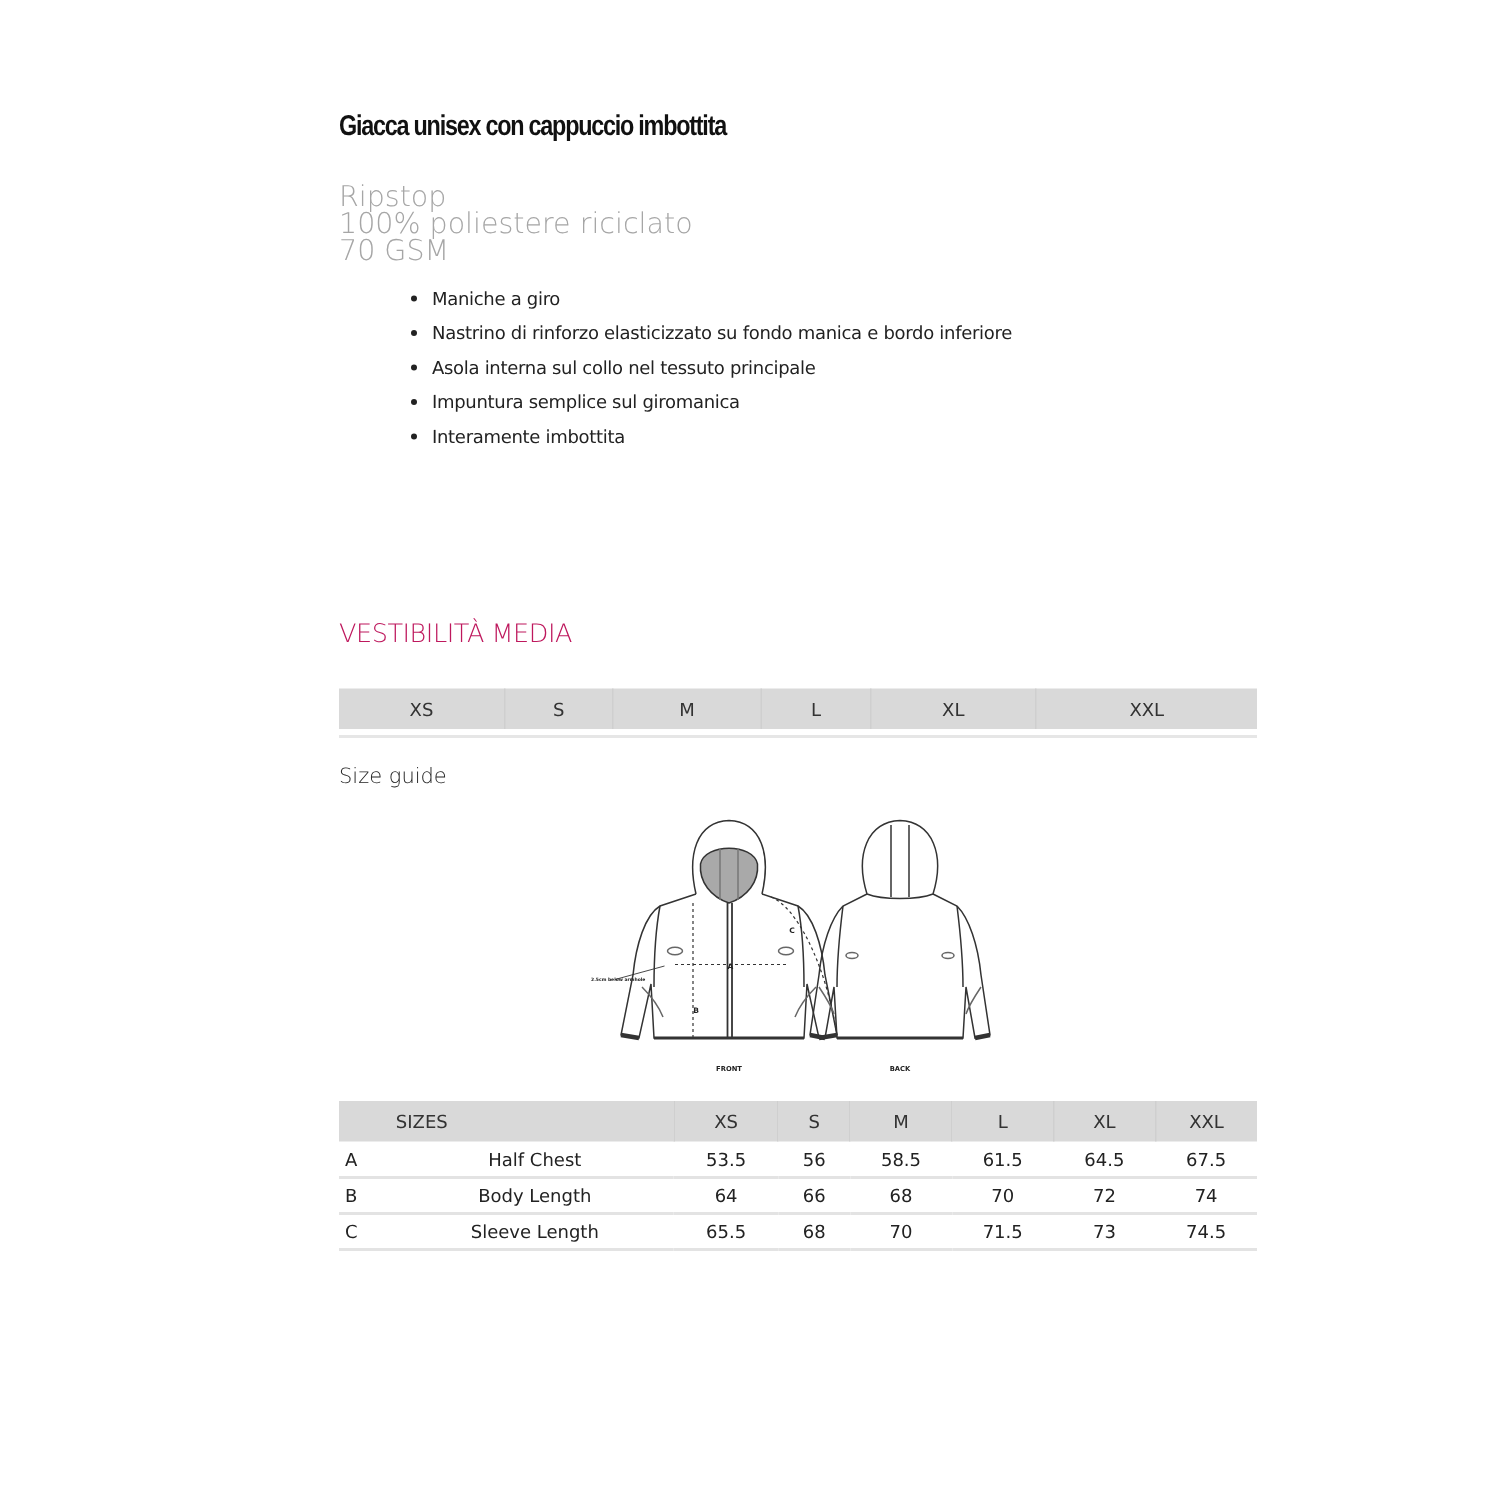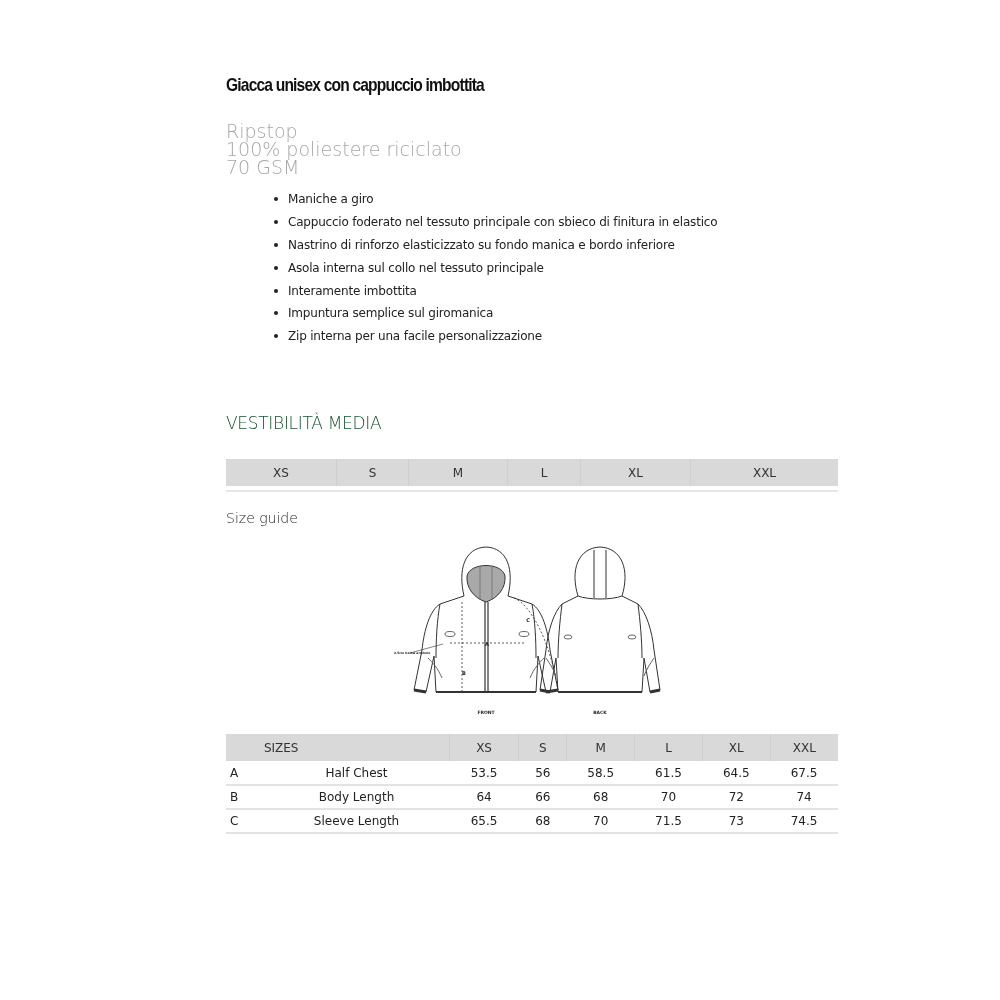--- a/index.html
+++ b/index.html
@@ -29,21 +29,21 @@
     letter-spacing: -0.2px;
   }
   .features li .bullet {
     position: absolute; left: 0; top: 7px;
     width: 4px; height: 4px; border-radius: 50%; background: #222;
   }
 
   .fit-title {
     position: absolute; left: 226px; top: 413px;
     font-family: "DejaVu Sans", sans-serif; font-weight: 300;
-    font-size: 17px; color: #14532d; letter-spacing: -0.3px;
+    font-size: 17px; color: #be185d; letter-spacing: -0.3px;
   }
 
   .size-bar {
     position: absolute; left: 226px; top: 459px; width: 612px; height: 27px;
     background: #d9d9d9; display: flex;
   }
   .size-bar .cell {
     height: 100%; display: flex; align-items: center; justify-content: center;
     font-size: 12px; color: #333; border-right: 1px solid #cfcfcf;
   }
@@ -80,26 +80,24 @@
 <div class="title">Giacca unisex con cappuccio imbottita</div>
 
 <div class="fabric">
   <div>Ripstop</div>
   <div>100% poliestere riciclato</div>
   <div>70 GSM</div>
 </div>
 
 <ul class="features">
   <li><span class="bullet"></span><span>Maniche a giro</span></li>
-  <li><span class="bullet"></span><span>Cappuccio foderato nel tessuto principale con sbieco di finitura in elastico</span></li>
   <li><span class="bullet"></span><span>Nastrino di rinforzo elasticizzato su fondo manica e bordo inferiore</span></li>
   <li><span class="bullet"></span><span>Asola interna sul collo nel tessuto principale</span></li>
+  <li><span class="bullet"></span><span>Impuntura semplice sul giromanica</span></li>
   <li><span class="bullet"></span><span>Interamente imbottita</span></li>
-  <li><span class="bullet"></span><span>Impuntura semplice sul giromanica</span></li>
-  <li><span class="bullet"></span><span>Zip interna per una facile personalizzazione</span></li>
 </ul>
 
 <div class="fit-title">VESTIBILITÀ MEDIA</div>
 
 <div class="size-bar">
   <div class="cell" style="width:111px">XS</div>
   <div class="cell" style="width:72px">S</div>
   <div class="cell" style="width:99px">M</div>
   <div class="cell" style="width:73px">L</div>
   <div class="cell" style="width:110px">XL</div>

